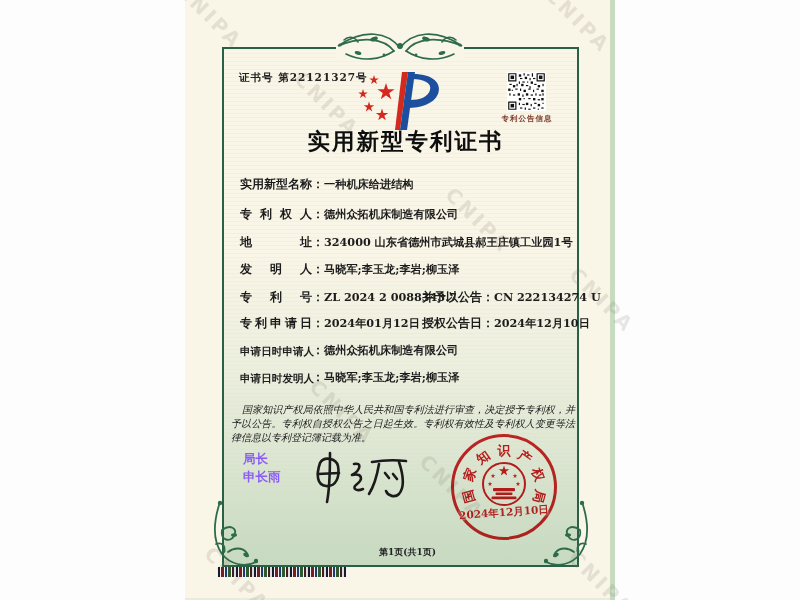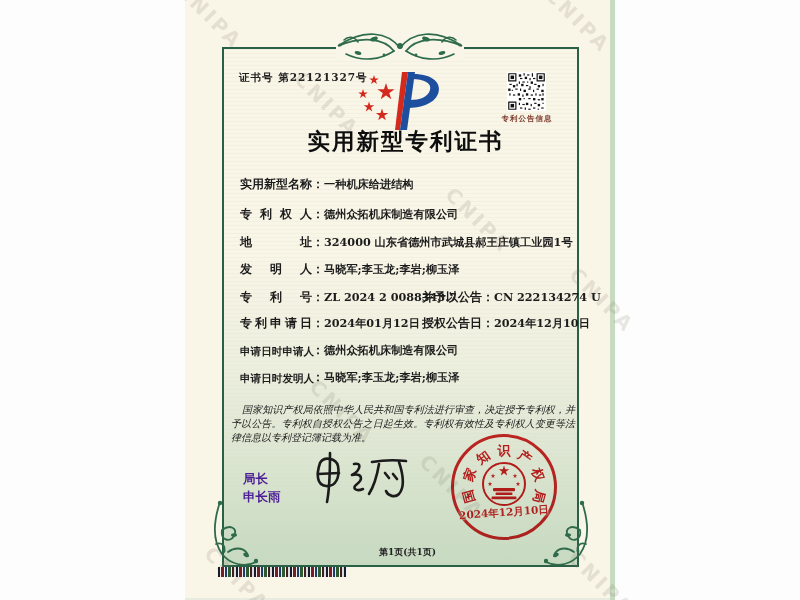--- a/index.html
+++ b/index.html
@@ -41,22 +41,22 @@
   .lbl.w7{font-size:10.6px;}
   .val{font-size:11.2px;}
   .col2{position:absolute;left:182px;top:0;white-space:nowrap;}
   .col2 .lbl{width:60px;}
   .r1{top:176px}.r2{top:206px}.r3{top:234px}.r4{top:261px}
   .r5{top:289px}.r6{top:315px}.r7{top:342px}.r8{top:369px}
   
   .statement{position:absolute;left:231px;top:403px;width:344px;z-index:7;font-size:10px;font-style:italic;
              line-height:14px;text-align:justify;text-indent:11px;color:#222;}
   
-  .signer{position:absolute;left:243px;top:470px;z-index:7;font-family:"DejaVu Sans","Liberation Sans",sans-serif;
-          font-size:12.5px;font-weight:bold;color:#4c1d95;line-height:18px;}
+  .signer{position:absolute;left:243px;top:450px;z-index:7;font-family:"DejaVu Sans","Liberation Sans",sans-serif;
+          font-size:12.5px;font-weight:bold;color:#8b5cf6;line-height:18px;}
   .signature{position:absolute;left:306px;top:449px;z-index:8;}
   .pagefoot{position:absolute;left:222px;top:546px;width:353px;z-index:7;text-align:center;
             font-size:9px;font-weight:600;color:#222;margin-left:9px;}
   .barcode{position:absolute;left:218px;top:567px;width:129px;height:10px;z-index:7;
            background:repeating-linear-gradient(90deg,#1a1a2e 0 2px,#f4f4f4 2px 3px,#7a1f1f 3px 6px,
              #f4f4f4 6px 7px,#1f3a6e 7px 9px,#e8e8e8 9px 10px,#2e5a2e 10px 13px,#f4f4f4 13px 14px,
              #402020 14px 16px,#dddddd 16px 18px);}
   
   .seal{position:absolute;left:451px;top:434px;width:100px;height:100px;z-index:9;
         border:3.5px solid #d41f1f;border-radius:50%;mix-blend-mode:multiply;opacity:.96;

